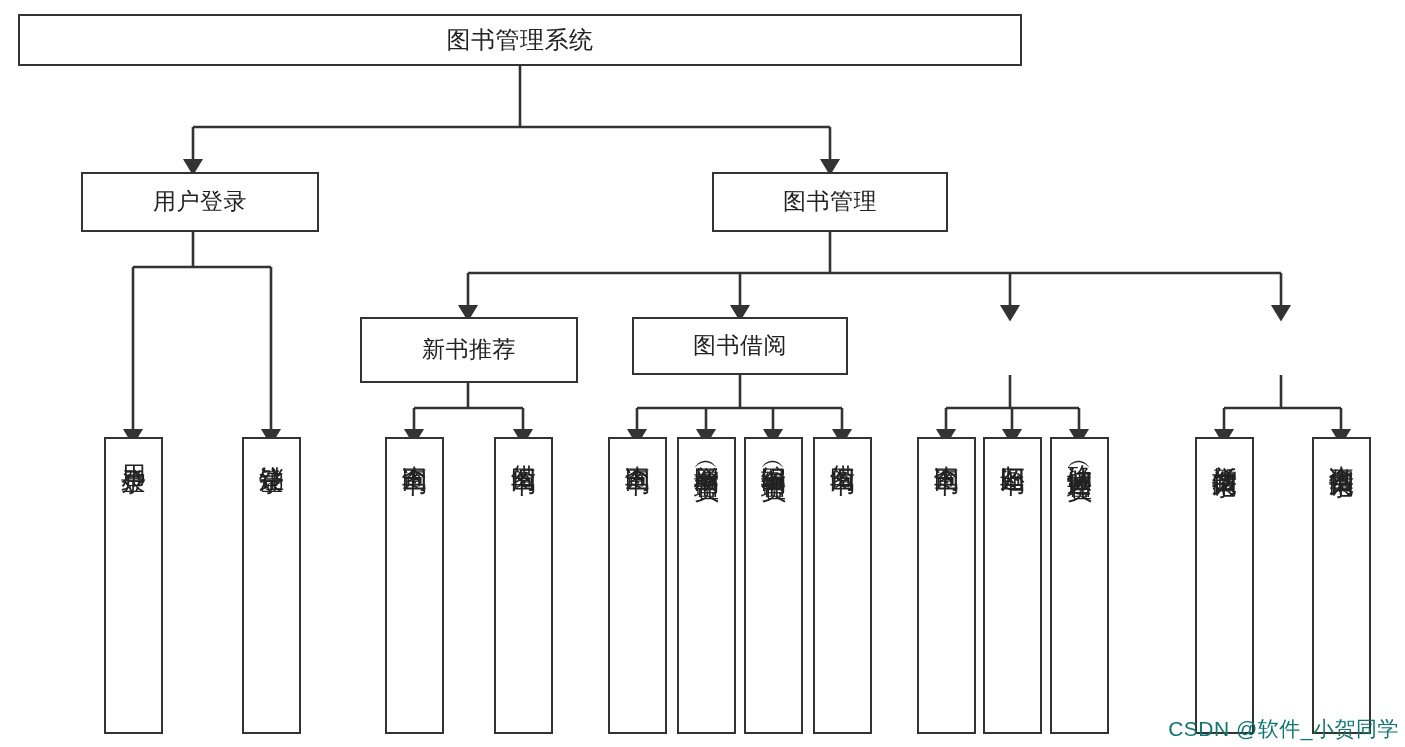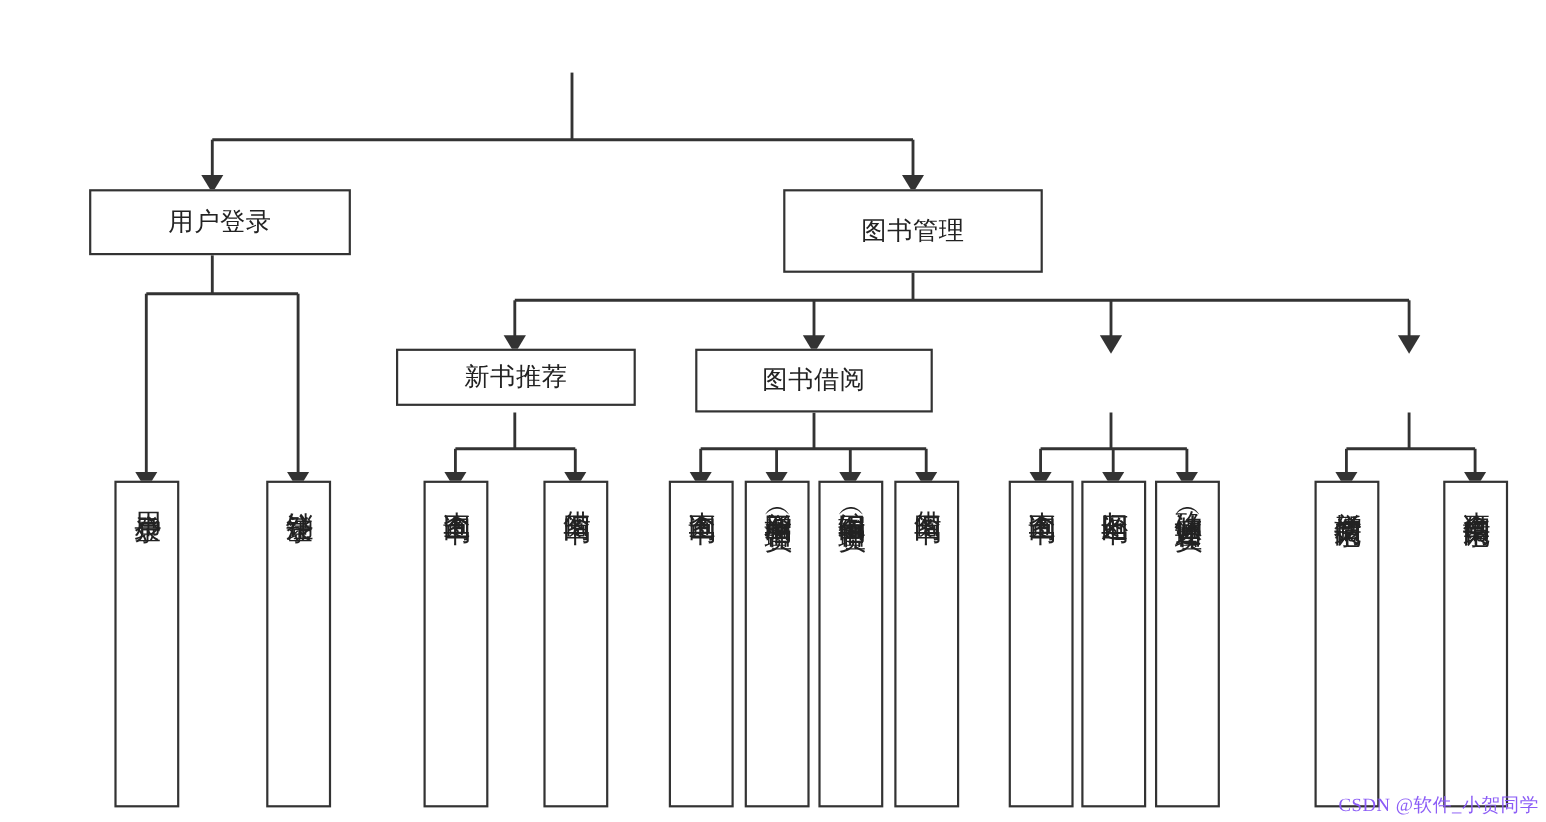--- a/index.html
+++ b/index.html
@@ -54,25 +54,24 @@
     text-orientation: upright;
     font-size: 25px;
     letter-spacing: 2px;
     line-height: 1;
   }
   .node.root .node-label { font-size: 24px; }
   .watermark {
     position: absolute;
     right: 6px;
     bottom: 4px;
-    font-size: 17px;
-    color: #8b5cf6;
+    font-size: 21px;
+    color: #0f766e;
     letter-spacing: 0.5px;
     white-space: nowrap;
-    font-family: Liberation Serif, serif;
   }
 </style>
 </head>
 <body>
 
 <div id="canvas">
 
   <svg id="wires" viewBox="0 0 1405 747" xmlns="http://www.w3.org/2000/svg">
     <defs>
       <marker id="arrow" markerWidth="9" markerHeight="9" refX="1.2" refY="4.5" orient="auto" markerUnits="strokeWidth">
@@ -116,29 +115,32 @@
       <path d="M1012,408 L1012,432" marker-end="url(#arrow)"></path>
       <path d="M1079,408 L1079,432" marker-end="url(#arrow)"></path>
 
       <path d="M1281,375 L1281,408"></path>
       <path d="M1224,408 L1341,408"></path>
       <path d="M1224,408 L1224,432" marker-end="url(#arrow)"></path>
       <path d="M1341,408 L1341,432" marker-end="url(#arrow)"></path>
     </g>
   </svg>
 
+  <div class="node horiz root" style="left:18px; top:14px; width:1004px; height:52px;">
+    <span class="node-label">图书管理系统</span>
+  </div>
 
   <div class="node horiz" style="left:81px; top:172px; width:238px; height:60px;">
     <span class="node-label">用户登录</span>
   </div>
-  <div class="node horiz" style="left:712px; top:172px; width:236px; height:76px;align-items:center;">
+  <div class="node horiz" style="left:712px; top:172px; width:236px; height:60px;align-items:center;">
     <span class="node-label">图书管理</span>
   </div>
 
-  <div class="node horiz" style="left:360px; top:317px; width:218px; height:52px;font-family:Liberation Serif, serif;">
+  <div class="node horiz" style="left:360px; top:317px; width:218px; height:66px;font-family:Liberation Serif, serif;">
     <span class="node-label">新书推荐</span>
   </div>
   <div class="node horiz" style="left:632px; top:317px; width:216px; height:58px;">
     <span class="node-label">图书借阅</span>
   </div>
 
   <div class="node vert" style="left:104px; top:437px; width:59px; height:297px;">
     <span class="node-label">用户登录</span>
   </div>
   <div class="node vert" style="left:242px; top:437px; width:59px; height:297px;">

